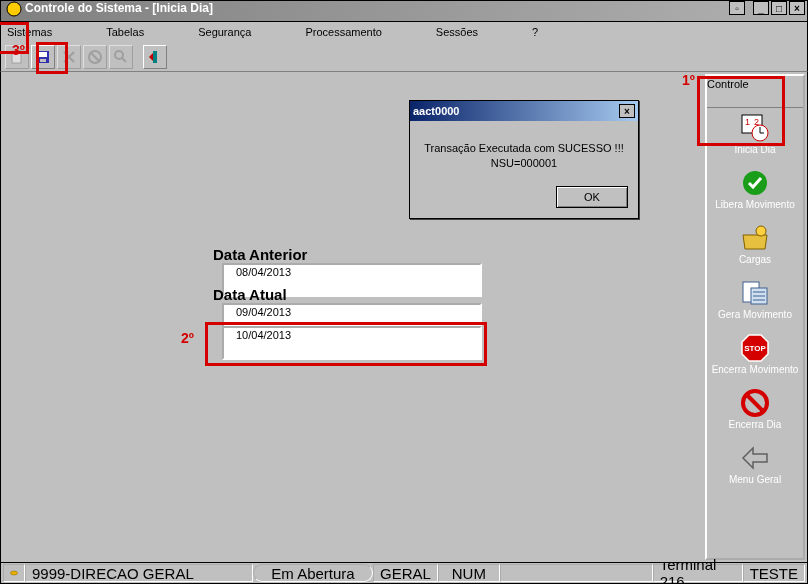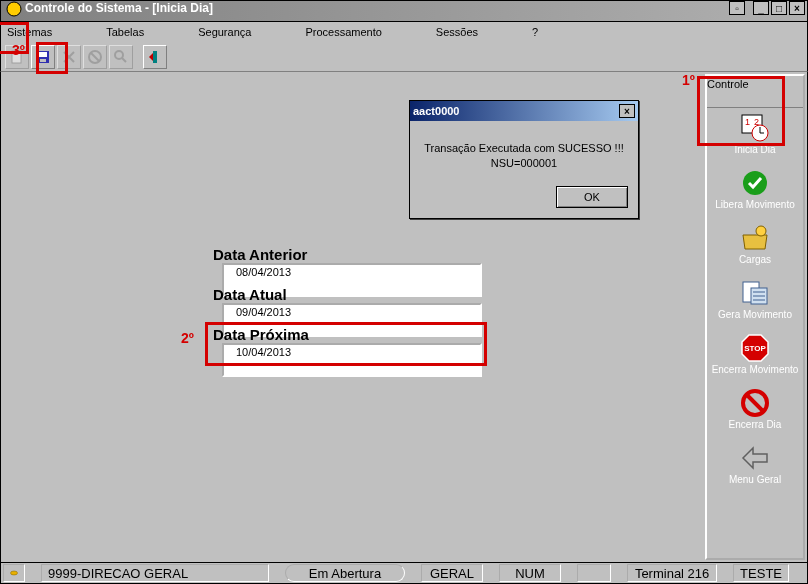--- a/index.html
+++ b/index.html
@@ -142,22 +142,22 @@
     align-items:center;
     border:1px solid #000;
     background:#c0c0c0;
     padding: 0 2px;
   }
   .statusbar .cell {
     border: 1px inset #fff;
     height:18px;
     display:flex;align-items:center;
     padding: 0 6px;
-    margin-right:16px;
-    font-size:13px;
+    margin-right:0;
+    font-size:15px;
     background:#c0c0c0;
   }
   .annot {
     position:absolute;
     border: 3px solid #d40000;
     pointer-events:none;
   }
   .annot-label {
     position:absolute;
     color:#d40000;
@@ -234,21 +234,20 @@
 
     <div class="fieldgroup" style="top:174px;">
       <div class="fieldlabel">Data Anterior</div>
       <div class="fieldinput">08/04/2013</div>
     </div>
     <div class="fieldgroup" style="top:214px;">
       <div class="fieldlabel">Data Atual</div>
       <div class="fieldinput">09/04/2013</div>
     </div>
     <div class="fieldgroup" style="top:254px;">
-      <div class="fieldlabel">Data Próxima</div>
       <div class="fieldinput">10/04/2013</div>
     </div>
 
     <div class="dialog">
       <div class="dlgtitle">
         <span>aact0000</span>
         <div class="winbtn">×</div>
       </div>
       <div class="dlgbody">
         <div>Transação Executada com SUCESSO !!!</div>

